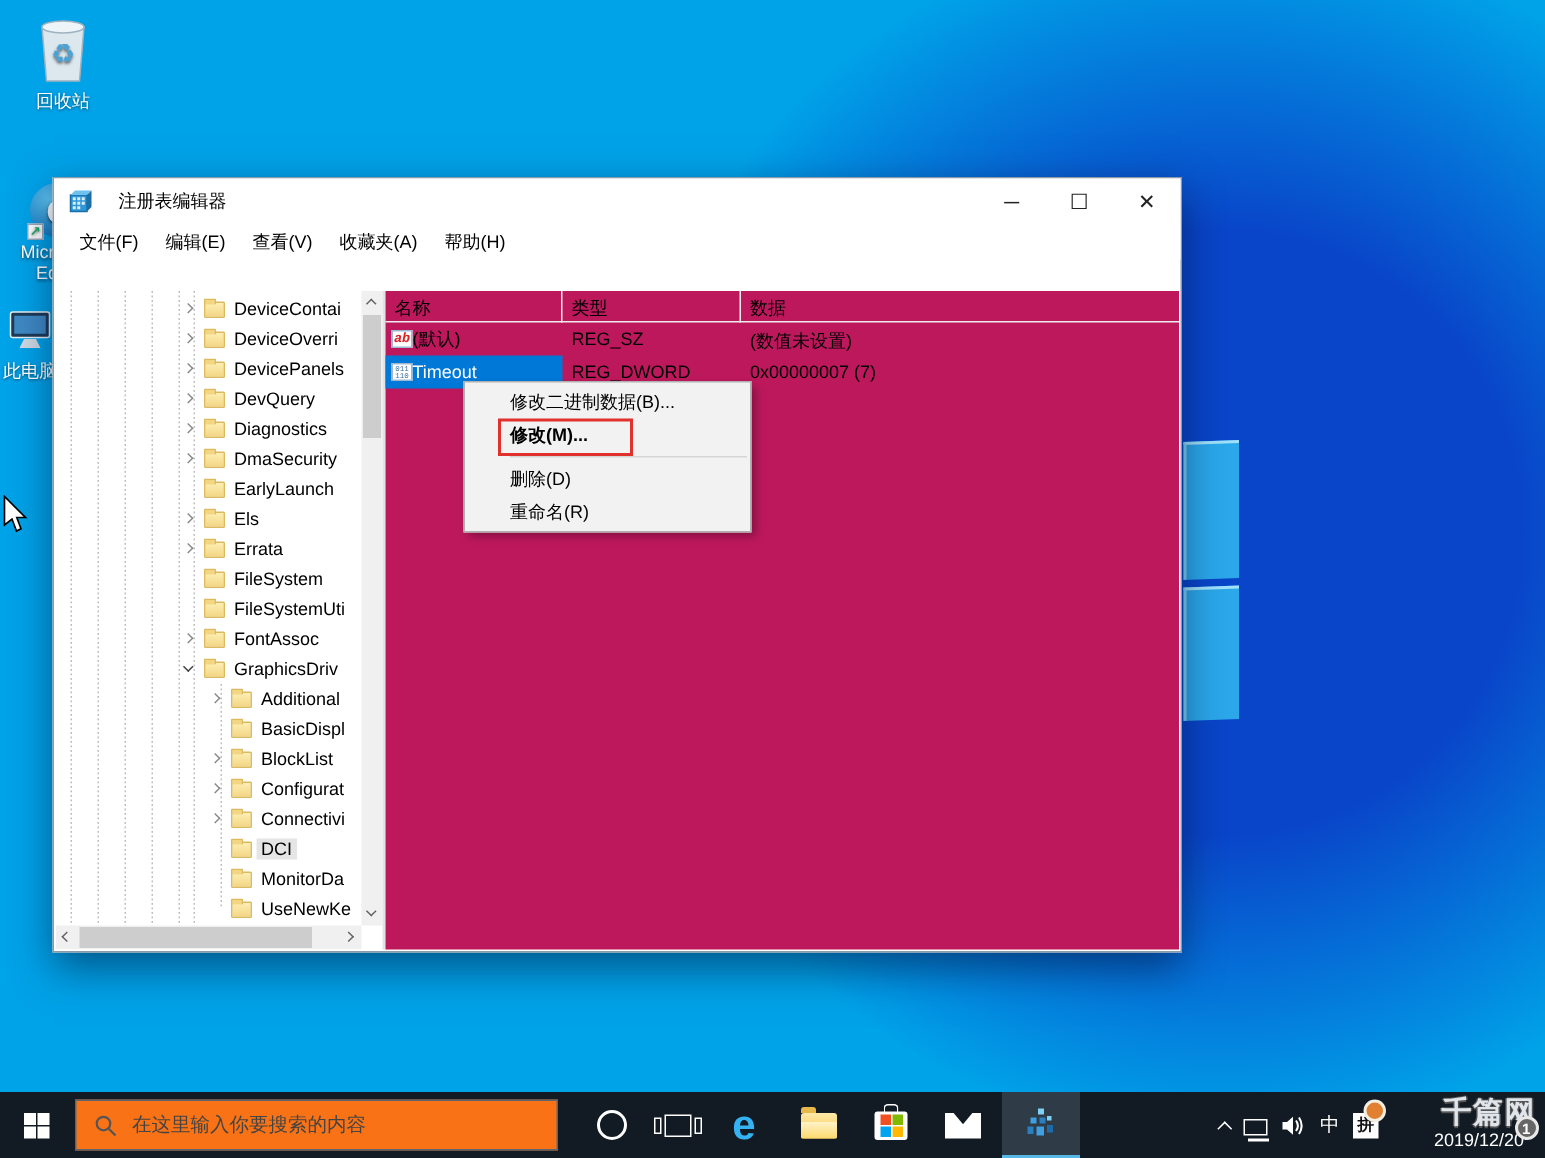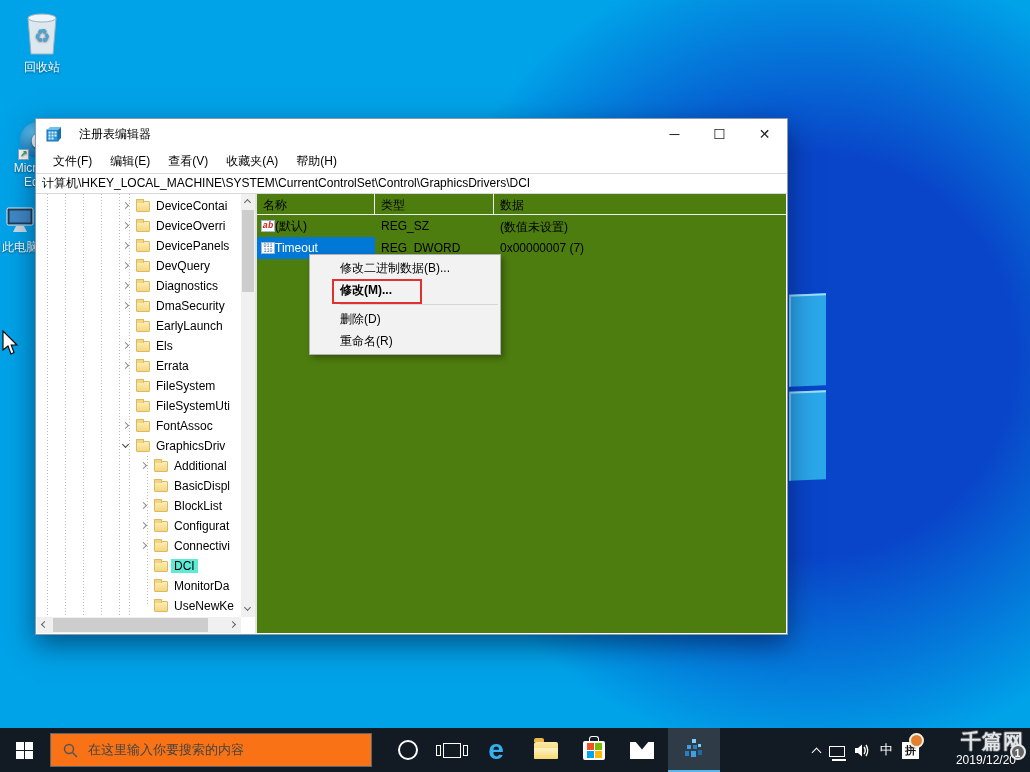--- a/index.html
+++ b/index.html
@@ -53,38 +53,38 @@
     background-image:linear-gradient(#bbb 1px, transparent 1px); background-size:1px 3px; }
   .trow { position:relative; height:20px; }
   .chev { position:absolute; top:7px; width:5px; height:5px; border:solid #8a8a8a;
     border-width:0 1.4px 1.4px 0; transform:rotate(-45deg); }
   .chev.down { border-color:#404040; transform:rotate(45deg); top:6px; }
   .folder { position:absolute; top:5px; width:14px; height:11px;
     background:linear-gradient(#fdeeb3,#f3d684); border:1px solid #dcba60; border-radius:1px; }
   .folder::before { content:""; position:absolute; left:-1px; top:-3px; width:6px; height:3px;
     background:#f3d684; border:1px solid #dcba60; border-bottom:none; border-radius:1px 1px 0 0; }
   .tlabel { position:absolute; top:3px; white-space:nowrap; padding:0 3px; }
-  .tlabel.graysel { background:#5eead4; }
+  .tlabel.graysel { background:#e5e5e5; }
 
   
   .sb { position:absolute; background:#f0f0f0; }
   #vsb { right:0; top:0; bottom:16px; width:14px; }
   #hsb { left:0; right:14px; bottom:0; height:16px; }
   .sb-thumb { position:absolute; background:#cdcdcd; }
   .sb-arrow { position:absolute; width:5px; height:5px; border:solid #636363;
     border-width:0 1.4px 1.4px 0; }
   .up    { transform:rotate(-135deg); }
   .down2 { transform:rotate(45deg); }
   .left2 { transform:rotate(135deg); }
   .right2{ transform:rotate(-45deg); }
 
   #splitter { position:absolute; left:219px; top:75px; bottom:1px; width:2px; background:#e3e3e3; }
 
   
-  #valpane { position:absolute; left:221px; top:75px; right:1px; bottom:1px; background:#4d7c0f;padding-left:42px; }
+  #valpane { position:absolute; left:221px; top:75px; right:1px; bottom:1px; background:#be185d;padding-left:42px; }
   #vhead { position:absolute; left:0; top:0; right:0; height:21px; border-bottom:1px solid #ededed; }
   .hcell { position:absolute; top:0; height:21px; padding:3px 0 0 6px;
     border-right:1px solid #ededed; }
   .vrow { position:absolute; left:0; right:0; height:22px; }
   .vname { position:absolute; left:0; width:118px; height:22px; display:flex;
     align-items:center; padding-left:4px; white-space:nowrap; overflow:hidden; }
   .vrow.sel .vname { background:#0078d7; color:#fff; }
   .vtype { position:absolute; left:124px; top:4px; }
   .vdata { position:absolute; left:243px; top:4px; white-space:nowrap; }
   .vicon { width:14px; height:12px; border:1px solid #9db8d2; background:#fff; margin-right:0;
@@ -215,23 +215,20 @@
   </div>
 
   <div id="menubar">
     <span class="menu-item">文件(F)</span>
     <span class="menu-item">编辑(E)</span>
     <span class="menu-item">查看(V)</span>
     <span class="menu-item">收藏夹(A)</span>
     <span class="menu-item">帮助(H)</span>
   </div>
 
-  <div id="addressbar">
-    <span>计算机\HKEY_LOCAL_MACHINE\SYSTEM\CurrentControlSet\Control\GraphicsDrivers\DCI</span>
-  </div>
 
   <div id="treepane">
     <div class="guide" style="left:10px;"></div>
     <div class="guide" style="left:28px;"></div>
     <div class="guide" style="left:46px;"></div>
     <div class="guide" style="left:64px;"></div>
     <div class="guide" style="left:82px;"></div>
     <div class="guide" style="left:92px;"></div>
     <div class="guide" style="left:110px; top:262px; bottom:28px;"></div>
     <div id="tree">

